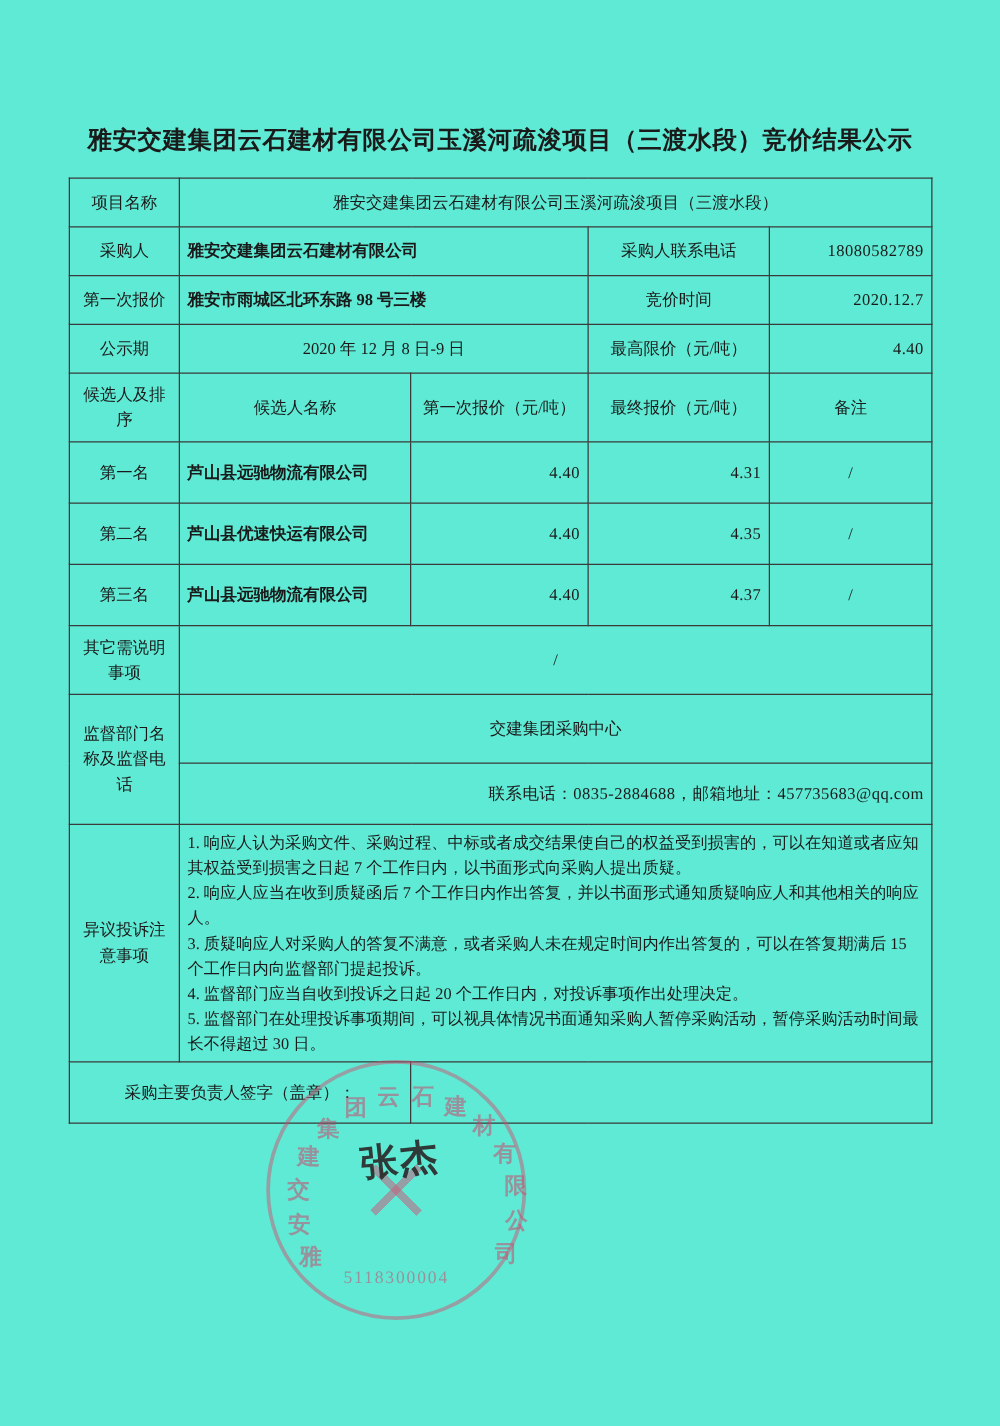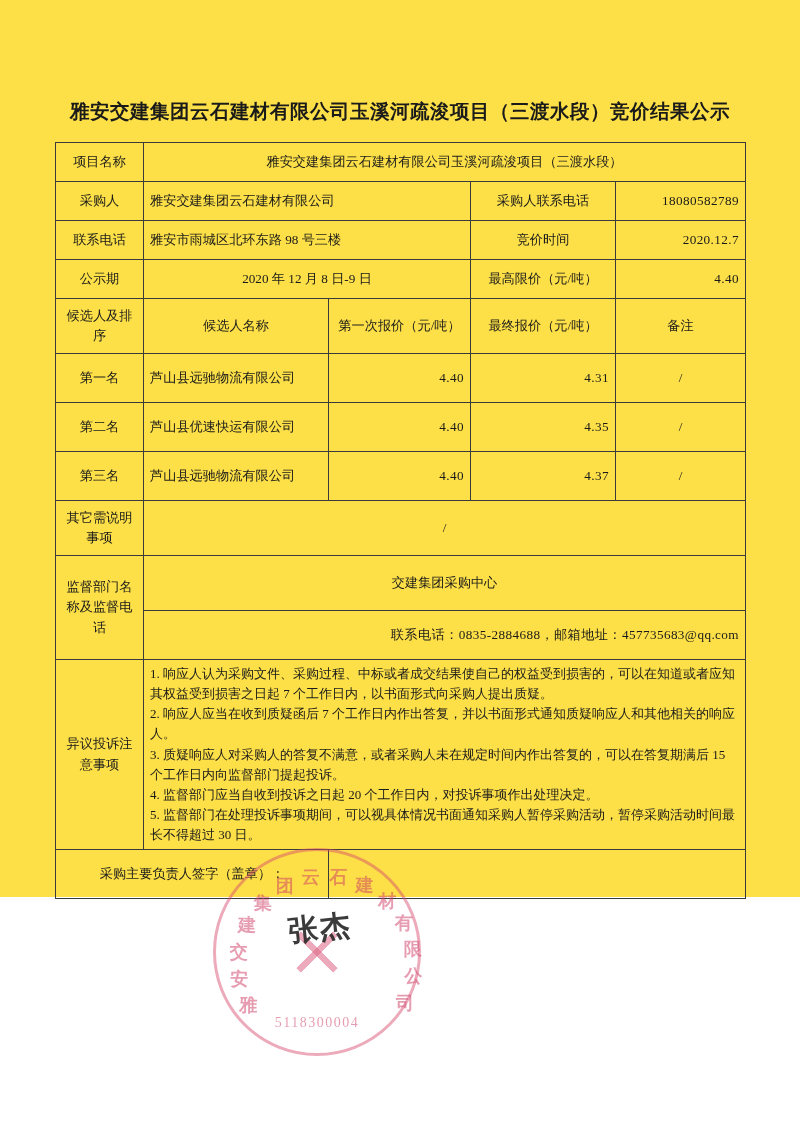--- a/index.html
+++ b/index.html
@@ -12,22 +12,22 @@
     height: 1141px;
     position: relative;
     font-family: "Liberation Serif", "DejaVu Serif", serif;
     color: #1a1a1a;
     overflow: hidden;
   }
   .page {
     position: absolute;
     left: 0; top: 0;
     width: 800px;
-    height: 897px;
-    background: #fde047;
+    height: 1141px;
+    background: #5eead4;
   }
   .doc-title {
     position: absolute;
     left: 50px;
     top: 98px;
     width: 700px;
     text-align: center;
     font-size: 19.5px;
     font-weight: bold;
     letter-spacing: 0.5px;
@@ -43,21 +43,21 @@
     table-layout: fixed;
     font-size: 13.2px;
   }
   table.main td {
     border: 1px solid #3a3a3a;
     padding: 4px 6px;
     vertical-align: middle;
     line-height: 1.55;
   }
   .c { text-align: center; }
-  .l { text-align: left; }
+  .l { text-align: left; font-weight: bold; }
   .lbl {
     text-align: center;
     white-space: normal;
   }
   .h-row td { height: 30px; }
   .num {
     font-family: "Liberation Serif", "DejaVu Serif", serif;
     letter-spacing: 0.4px;
     text-align: right;
   }
@@ -153,21 +153,21 @@
         <td class="lbl">项目名称</td>
         <td class="c" colspan="4">雅安交建集团云石建材有限公司玉溪河疏浚项目（三渡水段）</td>
       </tr>
       <tr class="h-row">
         <td class="lbl">采购人</td>
         <td class="l" colspan="2">雅安交建集团云石建材有限公司</td>
         <td class="c">采购人联系电话</td>
         <td class="c num">18080582789</td>
       </tr>
       <tr class="h-row">
-        <td class="lbl">联系电话</td>
+        <td class="lbl">第一次报价</td>
         <td class="l" colspan="2">雅安市雨城区北环东路 98 号三楼</td>
         <td class="c">竞价时间</td>
         <td class="c num">2020.12.7</td>
       </tr>
       <tr class="h-row">
         <td class="lbl">公示期</td>
         <td class="c" colspan="2">2020 年 12 月 8 日-9 日</td>
         <td class="c">最高限价（元/吨）</td>
         <td class="c num">4.40</td>
       </tr>

